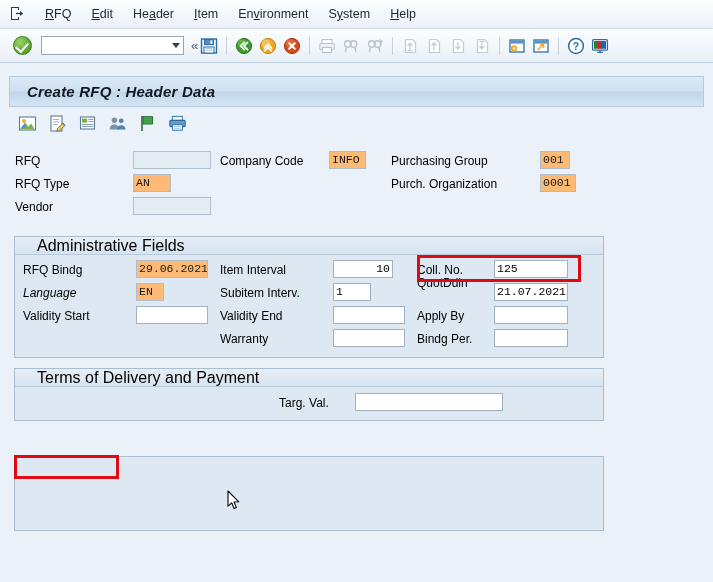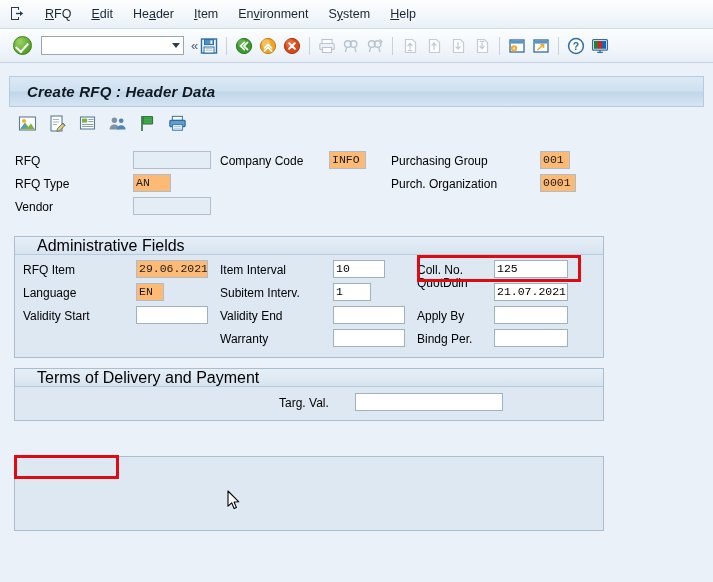--- a/index.html
+++ b/index.html
@@ -511,31 +511,31 @@
     <div class="lbl" style="left:382px; top:31px;">Purch. Organization</div>
     <div class="fld ro" style="left:531px; top:29px; width:36px;">0001</div>
   </div>
 
   <div class="group" style="left:14px; top:236px; width:590px; height:122px;">
     <div class="ghead">
       <div class="gtitle">Administrative Fields</div>
     </div>
     <div class="gbody">
 
-      <div class="lbl" style="left:8px; top:7px;">RFQ Item</div>
+      <div class="lbl" style="left:8px; top:7px;">RFQ Bindg</div>
       <div class="fld ro" style="left:121px; top:5px; width:72px;">29.06.2021</div>
 
-      <div class="lbl" style="left:8px; top:30px;">Language</div>
+      <div class="lbl" style="left:8px; top:30px;font-style:italic;">Language</div>
       <div class="fld ro" style="left:121px; top:28px; width:28px;">EN</div>
 
       <div class="lbl" style="left:8px; top:53px;">Validity Start</div>
       <div class="fld" style="left:121px; top:51px; width:72px;"></div>
 
       <div class="lbl" style="left:205px; top:7px;">Item Interval</div>
-      <div class="fld" style="left:318px; top:5px; width:52px;">10</div>
+      <div class="fld" style="left:318px; top:5px; width:60px;text-align:right;">10</div>
 
       <div class="lbl" style="left:205px; top:30px;">Subitem Interv.</div>
       <div class="fld" style="left:318px; top:28px; width:38px;">1</div>
 
       <div class="lbl" style="left:205px; top:53px;">Validity End</div>
       <div class="fld" style="left:318px; top:51px; width:72px;"></div>
 
       <div class="lbl" style="left:205px; top:76px;">Warranty</div>
       <div class="fld" style="left:318px; top:74px; width:72px;"></div>
 

